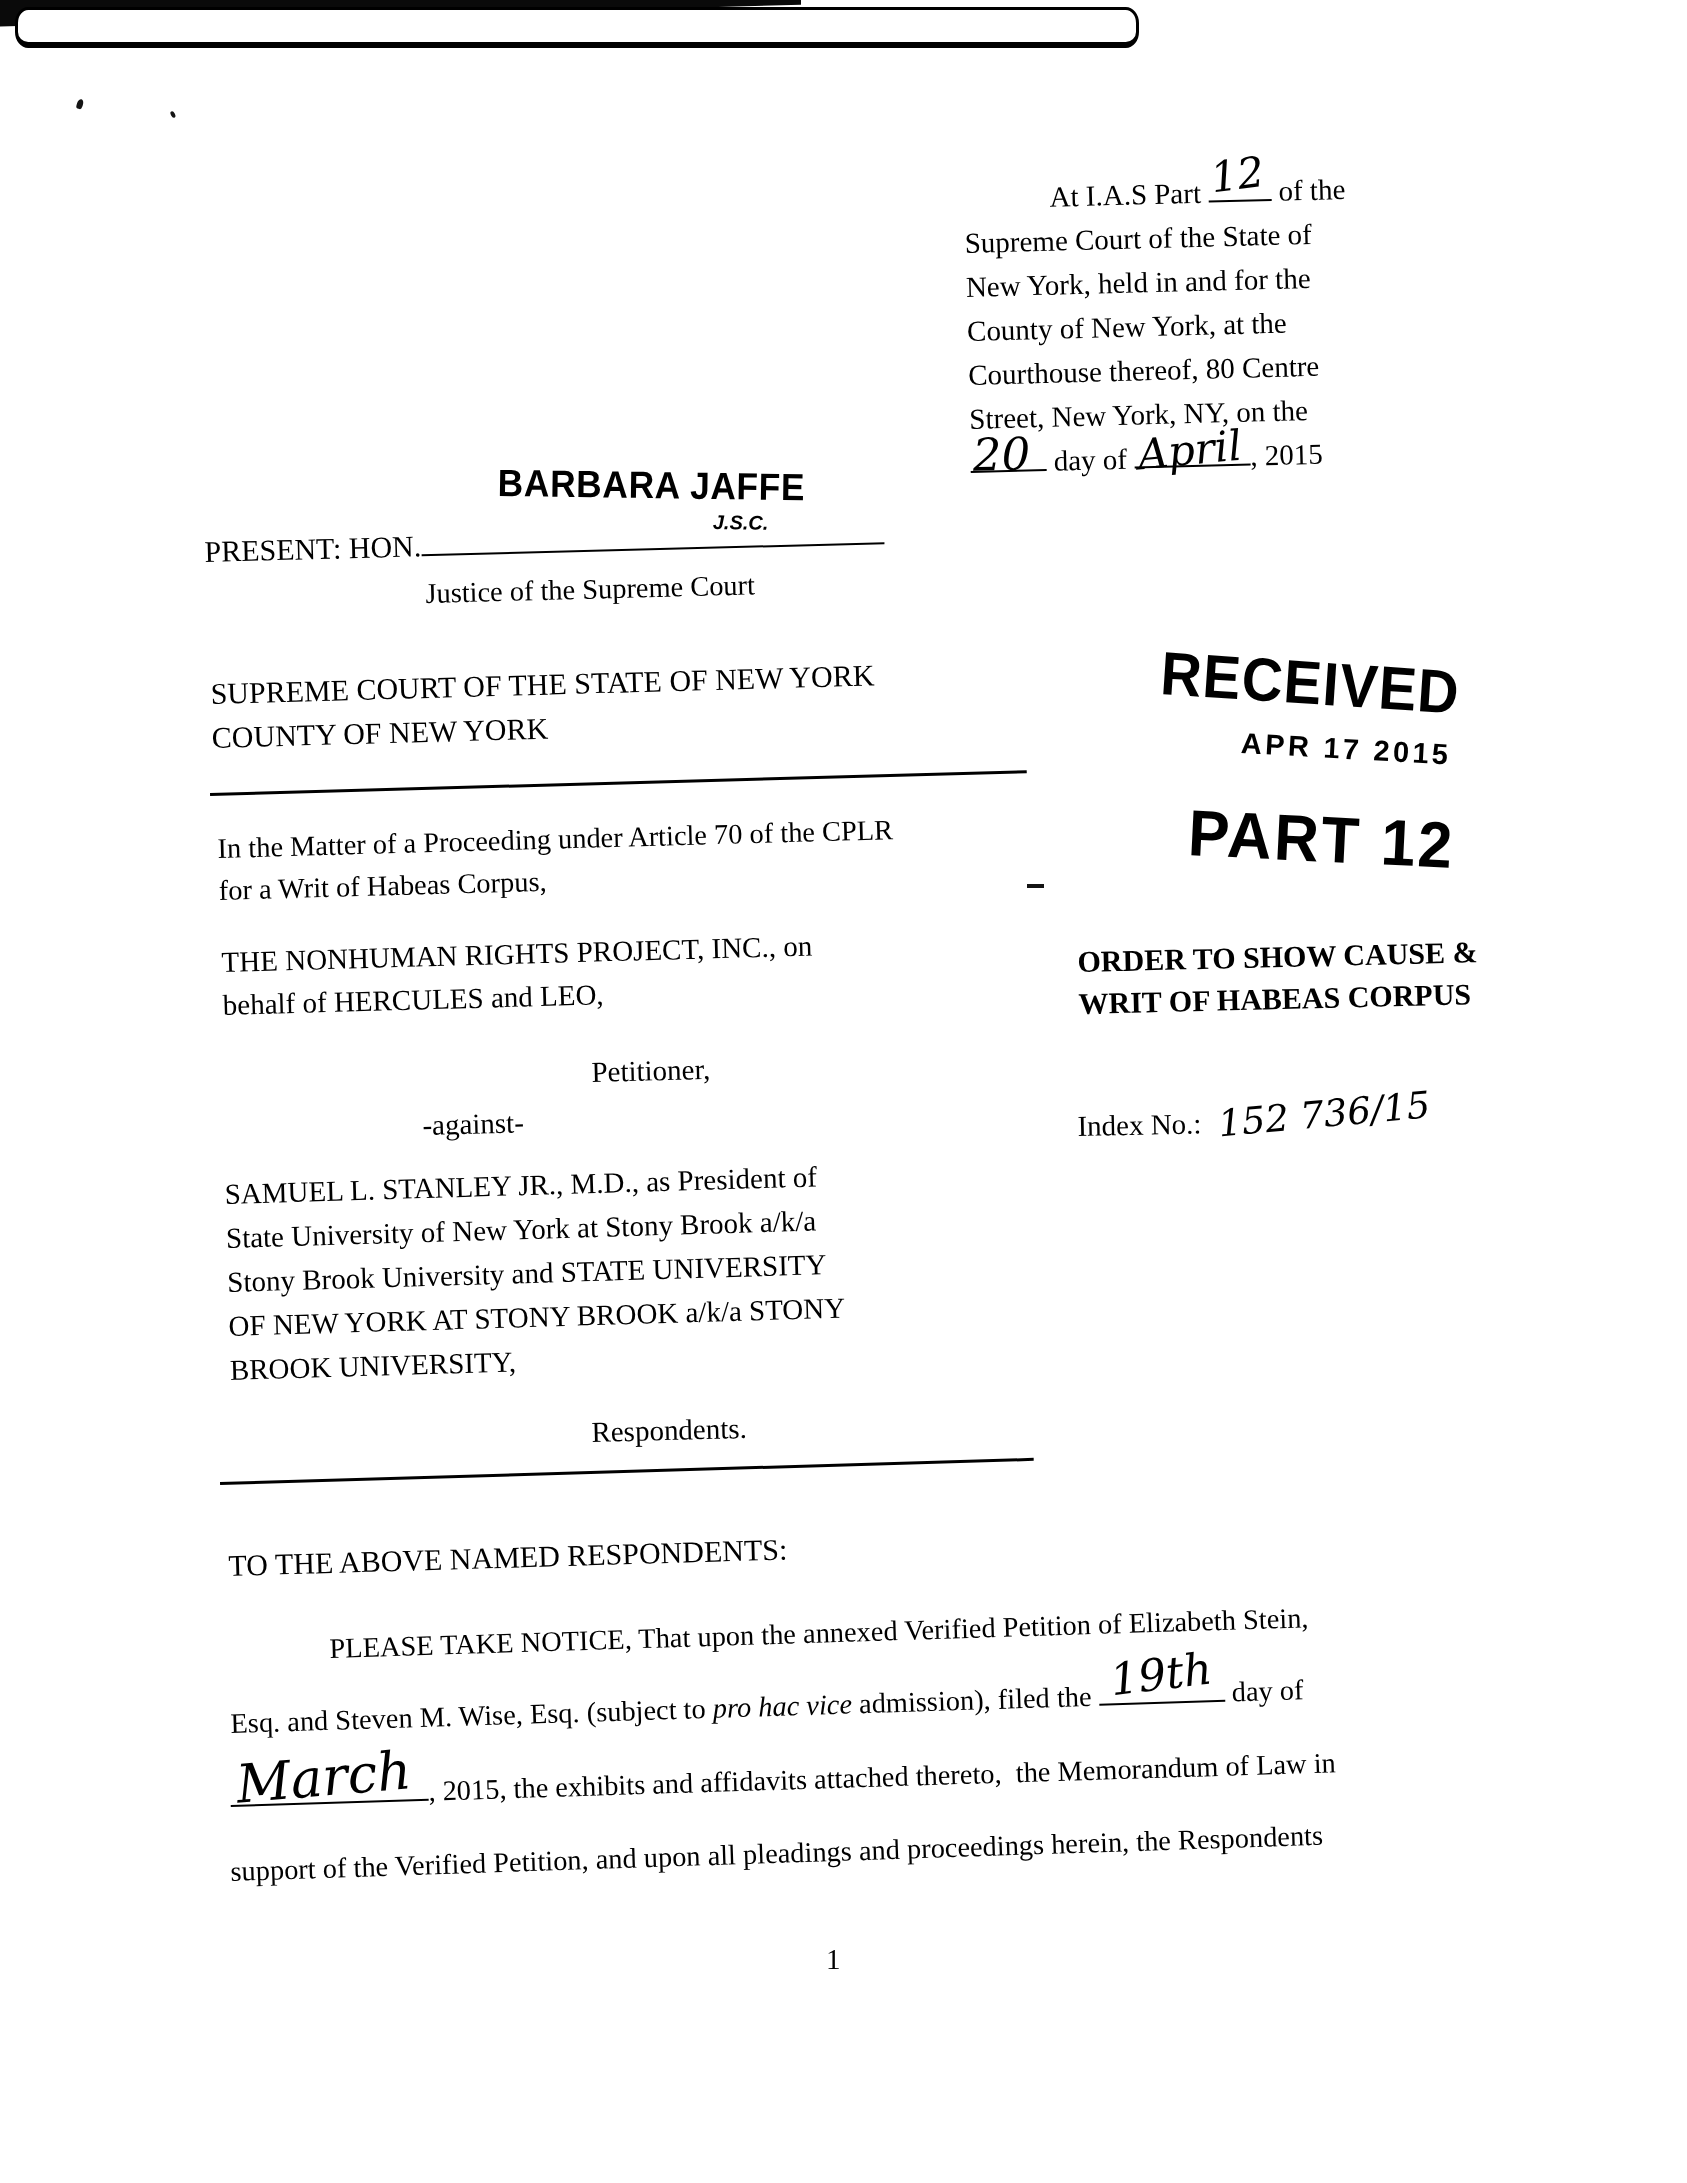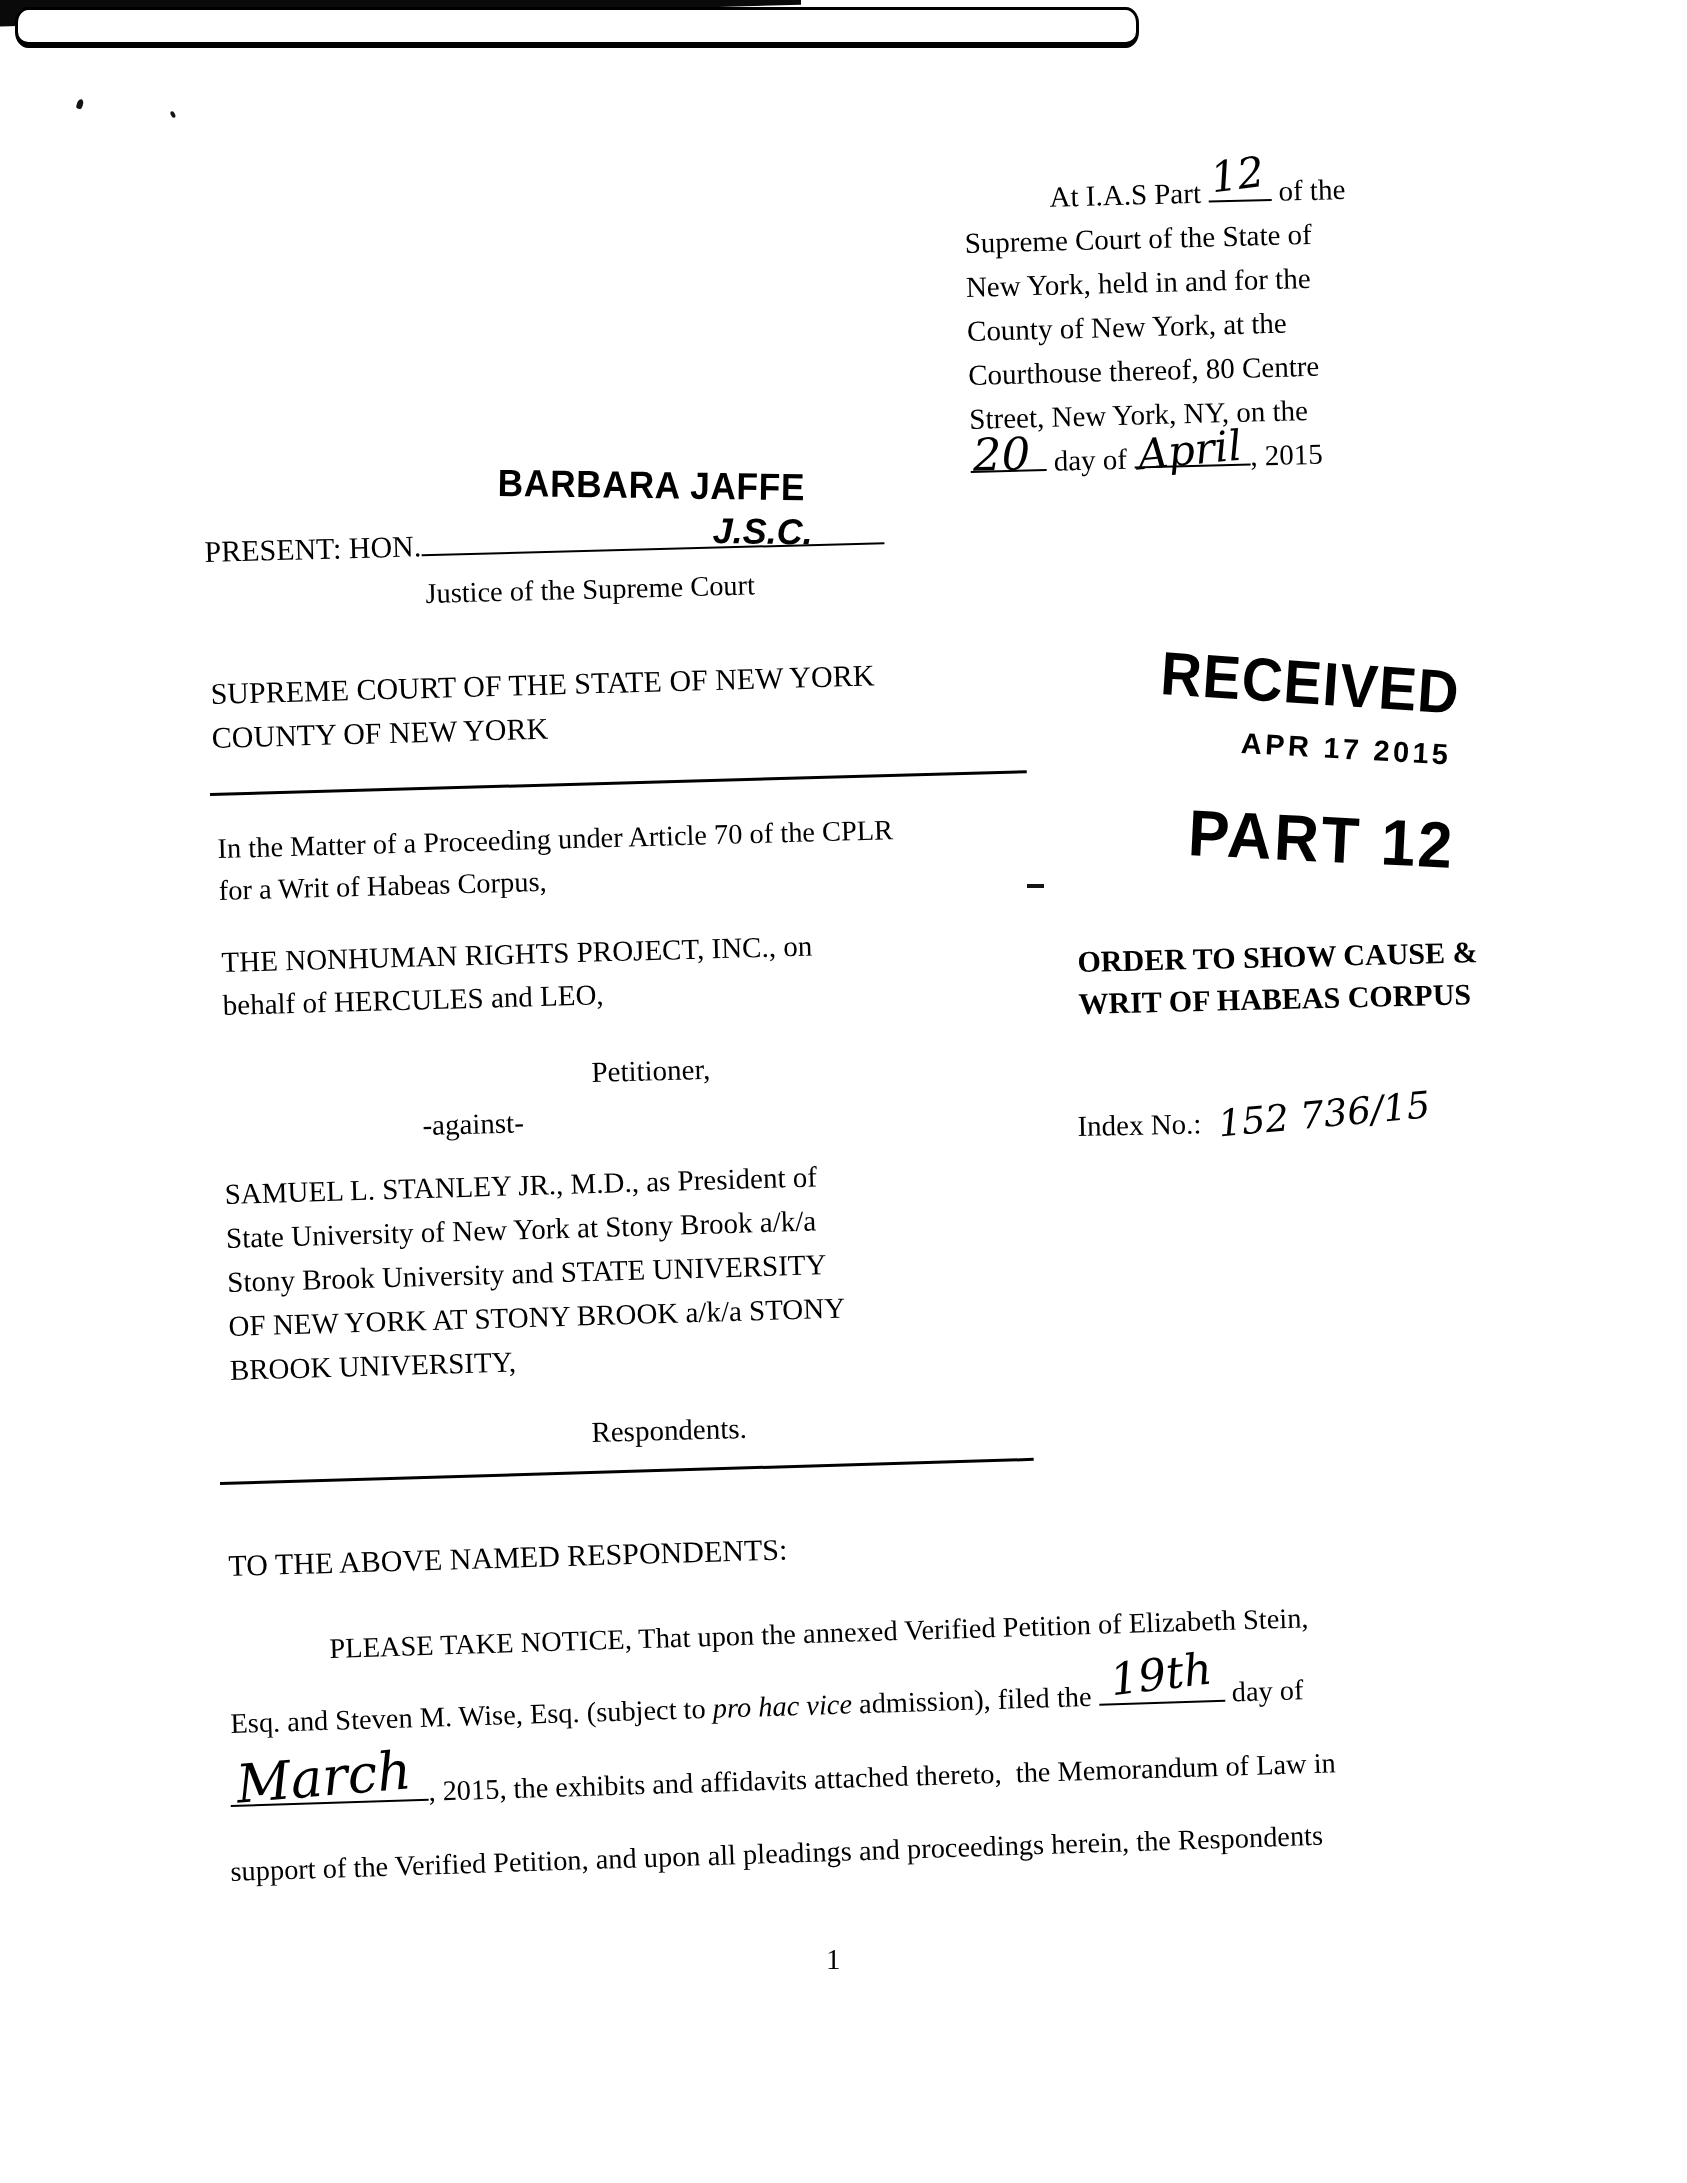--- a/index.html
+++ b/index.html
@@ -33,21 +33,21 @@
     <div class="bl" style="padding-left:86px;"><span>At I.A.S Part </span><span class="blank" style="width:63px;"><span class="hw" style="font-size:42px;left:5.3px;bottom:0px;transform:rotate(-6deg);">12</span></span><span> of the</span></div>
     <div class="bl">Supreme Court of the State of</div>
     <div class="bl">New York, held in and for the</div>
     <div class="bl">County of New York, at the</div>
     <div class="bl">Courthouse thereof, 80 Centre</div>
     <div class="bl">Street, New York, NY, on the</div>
     <div class="bl"><span class="blank" style="width:76px;"><span class="hw" style="font-size:45px;left:2.6px;bottom:-6.6px;">20</span></span><span> day of </span><span class="blank" style="width:116px;"><span class="hw" style="font-size:42px;left:5.3px;bottom:-10.6px;transform:rotate(-4deg);">April</span></span><span>, 2015</span></div>
   </div>
 
   <div class="line stamp" style="left:498px;top:463px;font-size:38px;letter-spacing:0.7px;transform:rotate(0.8deg) scaleX(0.93);">BARBARA JAFFE</div>
-  <div class="line stamp" style="left:713px;top:511px;font-size:36px;font-style:italic;transform:rotate(0.8deg);">J.S.C.</div>
+  <div class="line stamp" style="left:713px;top:511px;font-size:20px;font-style:italic;transform:rotate(0.8deg);">J.S.C.</div>
 
   <div class="line" style="left:204px;top:535px;font-size:30px;transform:rotate(-1.5deg);"><span>PRESENT: HON.</span><span class="blank" style="width:463px;"></span></div>
   <div class="line" style="left:425px;top:578px;font-size:28.4px;transform:rotate(-1.5deg);">Justice of the Supreme Court</div>
 
   <div class="line stamp" style="left:1163px;top:640px;font-size:61px;letter-spacing:1.3px;transform:rotate(3.8deg) scaleX(0.93);">RECEIVED</div>
   <div class="line stamp" style="left:1242px;top:728px;font-size:29px;letter-spacing:3.3px;transform:rotate(3.2deg);">APR 17 2015</div>
   <div class="line stamp" style="left:1190px;top:797px;font-size:65px;letter-spacing:2.6px;transform:rotate(2.8deg) scaleX(0.95);">PART 12</div>
 
   <div class="block" style="left:210px;top:672px;font-size:30px;line-height:44px;transform:rotate(-1.6deg);">
     <div class="bl">SUPREME COURT OF THE STATE OF NEW YORK</div>

